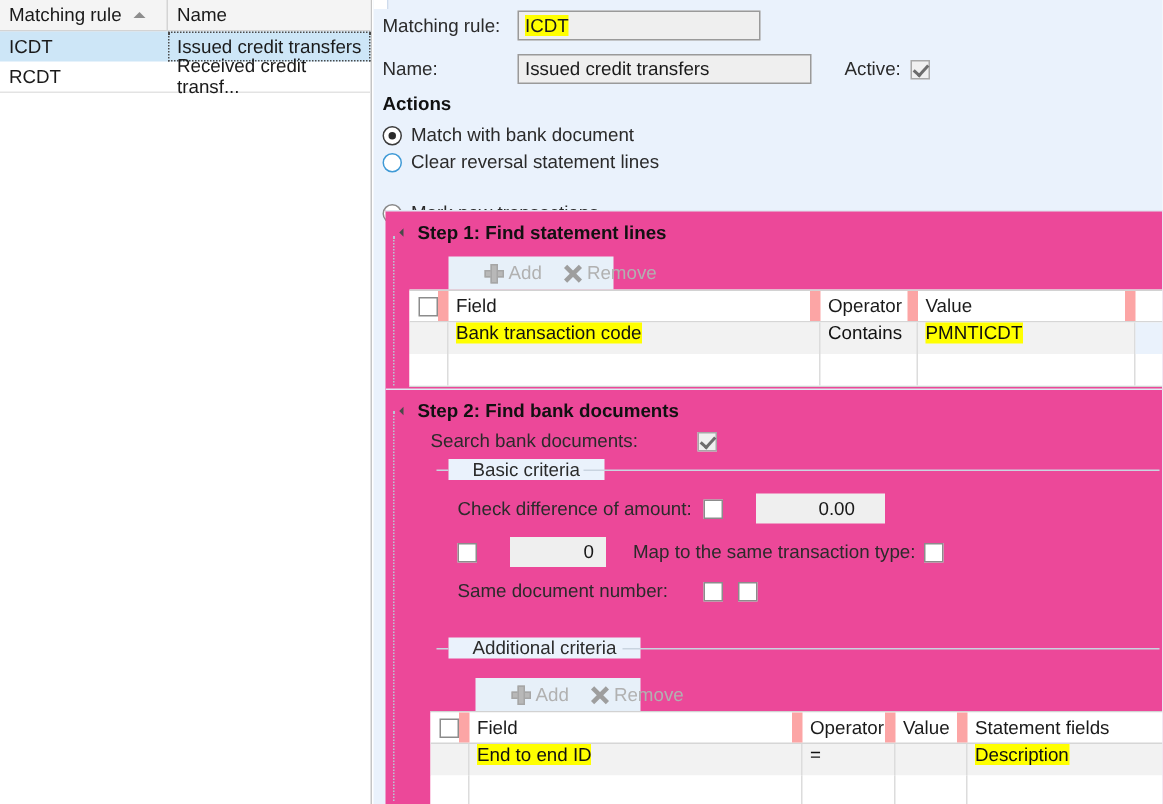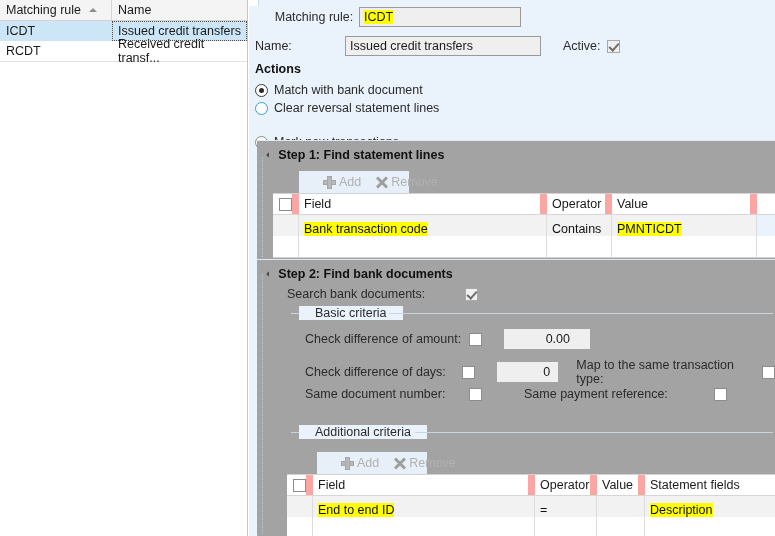--- a/index.html
+++ b/index.html
@@ -51,21 +51,21 @@
     border:solid #6d6d6d;border-width:0 2px 2px 0;transform:rotate(42deg);}
 
   .rad{width:13px;height:13px;border:1px solid #3f9ad6;border-radius:50%;
     background:#fff;box-sizing:border-box;position:relative;display:inline-block;}
   .rad.sel{border-color:#3c3c3c;}
   .rad.sel::after{content:"";position:absolute;left:3px;top:3px;width:5px;height:5px;
     border-radius:50%;background:#2b2b2b;}
   .rad.off{border-color:#8a8a8a;}
 
   .sec-title{font-weight:bold;font-size:12.5px;color:#111;}
-  .step-band{position:absolute;left:8px;background:#a3a3a3;
+  .step-band{position:absolute;left:8px;background:#ec4899;
     border-top:1px solid #dfe8f2;}
   .disc{width:0;height:0;border-top:4px solid #4a4a4a;
     border-right:4px solid transparent;display:inline-block;
     transform:rotate(-45deg);margin-right:4px;position:relative;top:-2px;}
 
   
   .tbar{height:22px;background:#e7f0f9;display:flex;align-items:center;
     padding:0 24px;box-sizing:border-box;}
   .tbtn{display:flex;align-items:center;margin-right:14px;
     font-size:12.5px;color:#b1b1b1;}
@@ -82,21 +82,21 @@
 
   
   .dg{border:1px solid #d2d2d2;border-left:none;border-right:none;
     background:#fff;box-sizing:border-box;}
   .dg-head{display:flex;height:21px;background:#ffffff;
     border-bottom:1px solid #d6d6d6;box-sizing:border-box;}
   .dg-head .cell{display:flex;align-items:center;padding-left:5px;
     font-size:12.5px;color:#1a1a1a;border-right:7px solid #fca5a5;
     box-sizing:border-box;}
   .dg-row{display:flex;height:21px;box-sizing:border-box;background:#f2f2f2;}
-  .dg-row .cell{display:flex;align-items:flex-end;padding-left:5px;
+  .dg-row .cell{display:flex;align-items:flex-start;padding-left:5px;
     font-size:12.5px;color:#111;border-right:1px solid #dcdcdc;
     box-sizing:border-box;}
   .dg-row.empty{background:#ffffff;}
   .dg-sel{width:26px;display:flex;align-items:center;justify-content:center;
     border-right:none;}
 
   .grp-line{position:absolute;height:1px;background:#c9d4e0;}
   .grp-lbl{position:absolute;font-size:12.5px;color:#2b2b2b;background:#eaf2fc;
     padding:0 16px;}
   .dotted-guide{position:absolute;width:1px;border-left:1px dotted #b9c6d4;}
@@ -124,21 +124,21 @@
     <div class="lg-row">
       <div class="c c1">RCDT</div>
       <div class="c c2">Received credit transf...</div>
     </div>
     <div class="lg-fill"></div>
   </div>
 
   <div class="right-panel">
     <div class="tab-stub"></div>
 
-    <div class="frow" style="position:absolute;left:20px;top:7px;text-align:center;">
+    <div class="frow" style="position:absolute;left:6px;top:7px;">
       <div class="flabel" style="width:90px;">Matching rule:</div>
       <div class="tbox" style="width:162px;">
         <span class="hl">ICDT</span>
       </div>
     </div>
 
     <div class="frow" style="position:absolute;left:6px;top:36px;">
       <div class="flabel" style="width:90px;">Name:</div>
       <div class="tbox" style="width:196px;">
         <span>Issued credit transfers</span>
@@ -230,31 +230,29 @@
       <div class="grp-line" style="left:34px;top:53px;width:8px;"></div>
       <div class="grp-line" style="left:132px;top:53px;width:384px;"></div>
 
       <div class="frow" style="position:absolute;left:48px;top:69px;">
         <span class="flabel" style="width:164px;">Check difference of amount:</span>
         <span class="cbx"></span>
         <span class="tbox" style="width:86px;margin-left:22px;border:none;justify-content:flex-end;padding-right:20px;">0.00</span>
       </div>
 
       <div class="frow" style="position:absolute;left:48px;top:98px;">
-        <span class="flabel" style="width:164px;">Check difference of days:</span>
         <span class="cbx"></span>
         <span class="tbox" style="width:64px;margin-left:22px;border:none;justify-content:flex-end;padding-right:8px;">0</span>
         <span class="flabel" style="margin-left:18px;">Map to the same transaction type:</span>
         <span class="cbx" style="margin-left:6px;"></span>
       </div>
 
       <div class="frow" style="position:absolute;left:48px;top:127px;">
         <span class="flabel" style="width:164px;">Same document number:</span>
         <span class="cbx"></span>
-        <span class="flabel" style="margin-left:42px;width:180px;">Same payment reference:</span>
         <span class="cbx" style="margin-left:10px;"></span>
       </div>
 
       <div class="grp-lbl" style="left:42px;top:165px;">Additional criteria</div>
       <div class="grp-line" style="left:34px;top:172px;width:8px;"></div>
       <div class="grp-line" style="left:158px;top:172px;width:358px;"></div>
 
       <div class="tbar" style="position:absolute;left:60px;top:192px;width:110px;">
         <div class="tbtn">
           <span class="ic-plus"></span>

